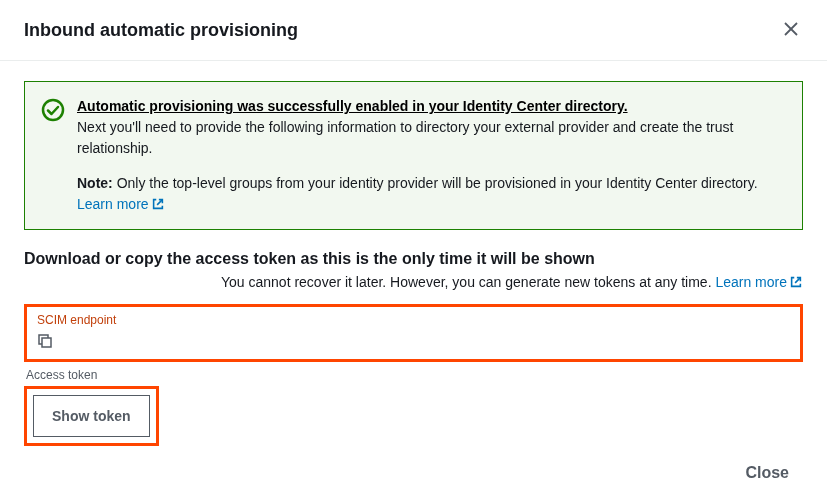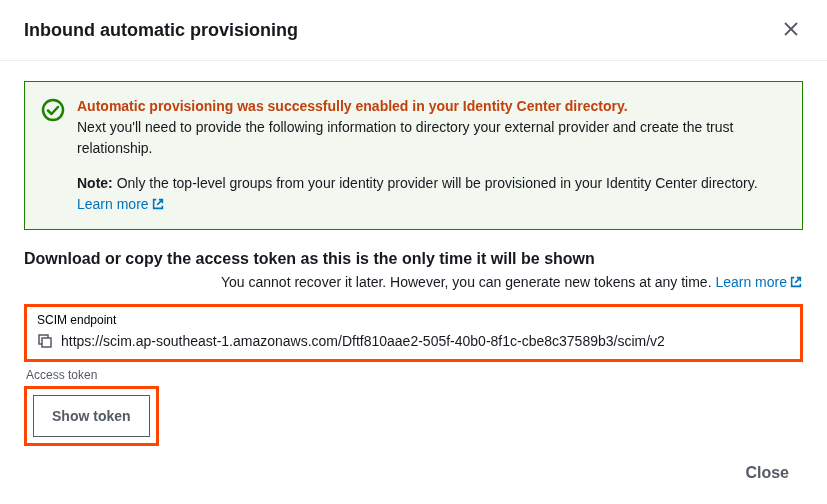--- a/index.html
+++ b/index.html
@@ -57,21 +57,22 @@
     .success-icon svg {
       width: 24px;
       height: 24px;
     }
     .success-content {
       flex: 1;
       line-height: 1.5;
     }
     .success-title {
       font-weight: 700;
-      color: #c2410c;
+      color: #000000;
+      text-decoration: underline;
     }
     .success-text {
       color: #16191f;
     }
     .success-note {
       margin-top: 14px;
     }
     .note-label {
       font-weight: 700;
     }
@@ -97,21 +98,21 @@
       margin-bottom: 14px;
       text-align: right;
     }
     .highlight-box-1 {
       border: 3px solid #ff4500;
       padding: 6px 10px 10px 10px;
       margin-bottom: 6px;
     }
     .field-label {
       font-size: 12px;
-      color: #000000;
+      color: #c2410c;
       margin-bottom: 6px;
     }
     .endpoint-row {
       display: flex;
       align-items: center;
       gap: 8px;
     }
     .copy-icon {
       width: 16px;
       height: 16px;
@@ -207,21 +208,20 @@
 
   <div class="highlight-box-1">
     <div class="field-label">SCIM endpoint</div>
     <div class="endpoint-row">
       <span class="copy-icon">
         <svg viewBox="0 0 16 16" fill="none" stroke="#545b64" stroke-width="1.5">
           <rect x="2" y="2" width="9" height="9"></rect>
           <rect x="5" y="5" width="9" height="9" fill="#fff"></rect>
         </svg>
       </span>
-      <span class="endpoint-value">https://scim.ap-southeast-1.amazonaws.com/Dftf810aae2-505f-40b0-8f1c-cbe8c37589b3/scim/v2</span>
     </div>
   </div>
 
   <div class="access-token-label">Access token</div>
   <div class="highlight-box-2">
     <button class="show-token-btn">Show token</button>
   </div>
 
 </div>
 

